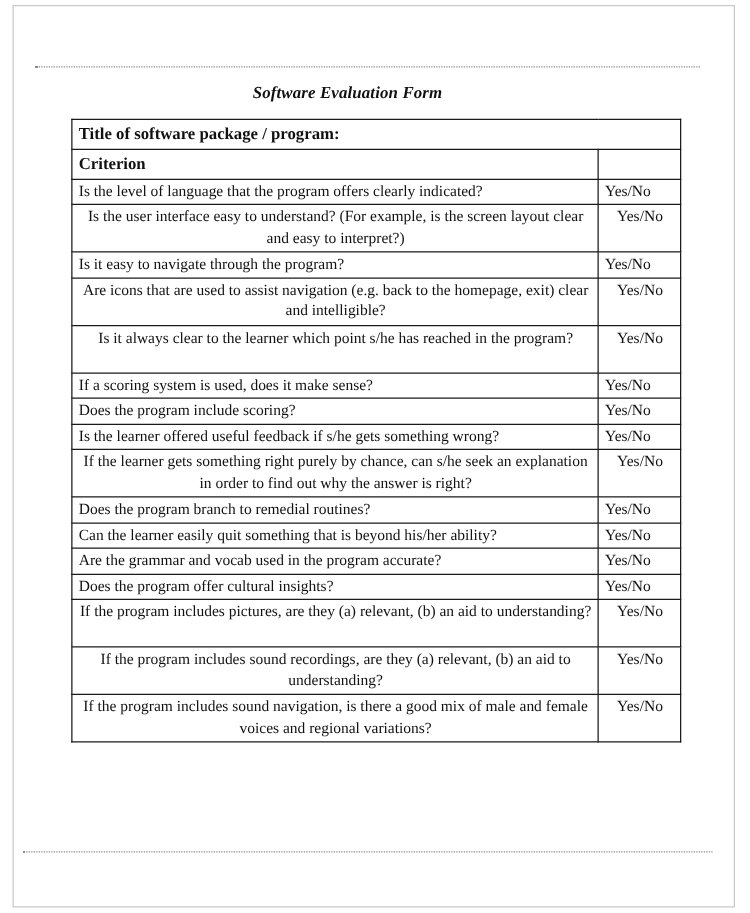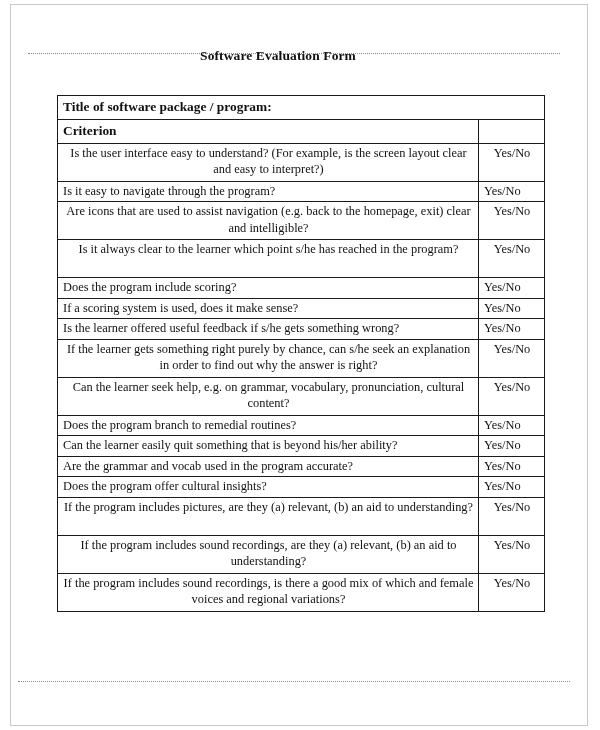--- a/index.html
+++ b/index.html
@@ -33,26 +33,27 @@
     height: 0;
     border-top: 1px dotted #8a8a8a;
   }
   .dotted-rule.top    { left: 28px;  top: 53px;  width: 532px; }
   .dotted-rule.bottom { left: 18px;  top: 681px; width: 552px; }
 
   
   .doc-title {
     position: absolute;
     left: 0;
-    top: 48px;
+    top: 66px;
     width: 556px;
     text-align: center;
     font-size: 13.5px;
     font-weight: bold;
     letter-spacing: .1px;
+    font-style: italic;
   }
 
   
   .form-table-wrap {
     position: absolute;
     left: 57px;
     top: 95px;
     width: 487px;
   }
   table.form-table {
@@ -101,54 +102,54 @@
       <col class="col-answer">
     </colgroup>
     <tbody id="table-body">
       <tr class="head-row">
         <td colspan="2">Title of software package / program:</td>
       </tr>
       <tr class="head-row">
         <td class="criterion-cell">Criterion</td>
         <td class="answer-cell"></td>
       </tr>
+    <tr class="short-row">
+          <td class="criterion-cell">Is the level of language that the program offers clearly indicated?</td>
+          <td class="answer-cell">Yes/No</td>
+        </tr>
         <tr class="tall-row">
           <td class="criterion-cell">Is the user interface easy to understand? (For example, is the screen layout clear and easy to interpret?)</td>
           <td class="answer-cell">Yes/No</td>
         </tr>
         <tr class="short-row">
           <td class="criterion-cell">Is it easy to navigate through the program?</td>
           <td class="answer-cell">Yes/No</td>
         </tr>
         <tr class="tall-row">
           <td class="criterion-cell">Are icons that are used to assist navigation (e.g. back to the homepage, exit) clear and intelligible?</td>
           <td class="answer-cell">Yes/No</td>
         </tr>
         <tr class="tall-row">
           <td class="criterion-cell">Is it always clear to the learner which point s/he has reached in the program?</td>
           <td class="answer-cell">Yes/No</td>
         </tr>
         <tr class="short-row">
-          <td class="criterion-cell">Does the program include scoring?</td>
+          <td class="criterion-cell">If a scoring system is used, does it make sense?</td>
           <td class="answer-cell">Yes/No</td>
         </tr>
         <tr class="short-row">
-          <td class="criterion-cell">If a scoring system is used, does it make sense?</td>
+          <td class="criterion-cell">Does the program include scoring?</td>
           <td class="answer-cell">Yes/No</td>
         </tr>
         <tr class="short-row">
           <td class="criterion-cell">Is the learner offered useful feedback if s/he gets something wrong?</td>
           <td class="answer-cell">Yes/No</td>
         </tr>
         <tr class="tall-row">
           <td class="criterion-cell">If the learner gets something right purely by chance, can s/he seek an explanation in order to find out why the answer is right?</td>
-          <td class="answer-cell">Yes/No</td>
-        </tr>
-        <tr class="tall-row">
-          <td class="criterion-cell">Can the learner seek help, e.g. on grammar, vocabulary, pronunciation, cultural content?</td>
           <td class="answer-cell">Yes/No</td>
         </tr>
         <tr class="short-row">
           <td class="criterion-cell">Does the program branch to remedial routines?</td>
           <td class="answer-cell">Yes/No</td>
         </tr>
         <tr class="short-row">
           <td class="criterion-cell">Can the learner easily quit something that is beyond his/her ability?</td>
           <td class="answer-cell">Yes/No</td>
         </tr>
@@ -162,20 +163,20 @@
         </tr>
         <tr class="tall-row">
           <td class="criterion-cell">If the program includes pictures, are they (a) relevant, (b) an aid to understanding?</td>
           <td class="answer-cell">Yes/No</td>
         </tr>
         <tr class="tall-row">
           <td class="criterion-cell">If the program includes sound recordings, are they (a) relevant, (b) an aid to understanding?</td>
           <td class="answer-cell">Yes/No</td>
         </tr>
         <tr class="tall-row">
-          <td class="criterion-cell">If the program includes sound recordings, is there a good mix of which and female voices and regional variations?</td>
+          <td class="criterion-cell">If the program includes sound navigation, is there a good mix of male and female voices and regional variations?</td>
           <td class="answer-cell">Yes/No</td>
         </tr>
       </tbody>
   </table>
 </div>
 
 <div class="dotted-rule bottom"></div>
 
 </body></html>

